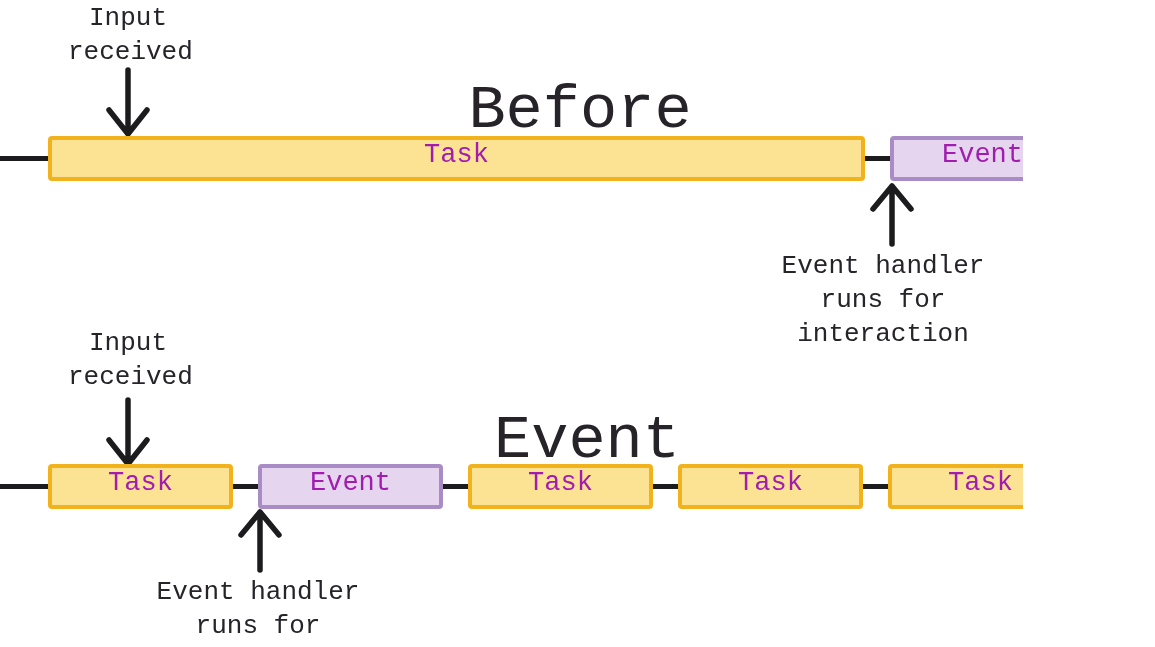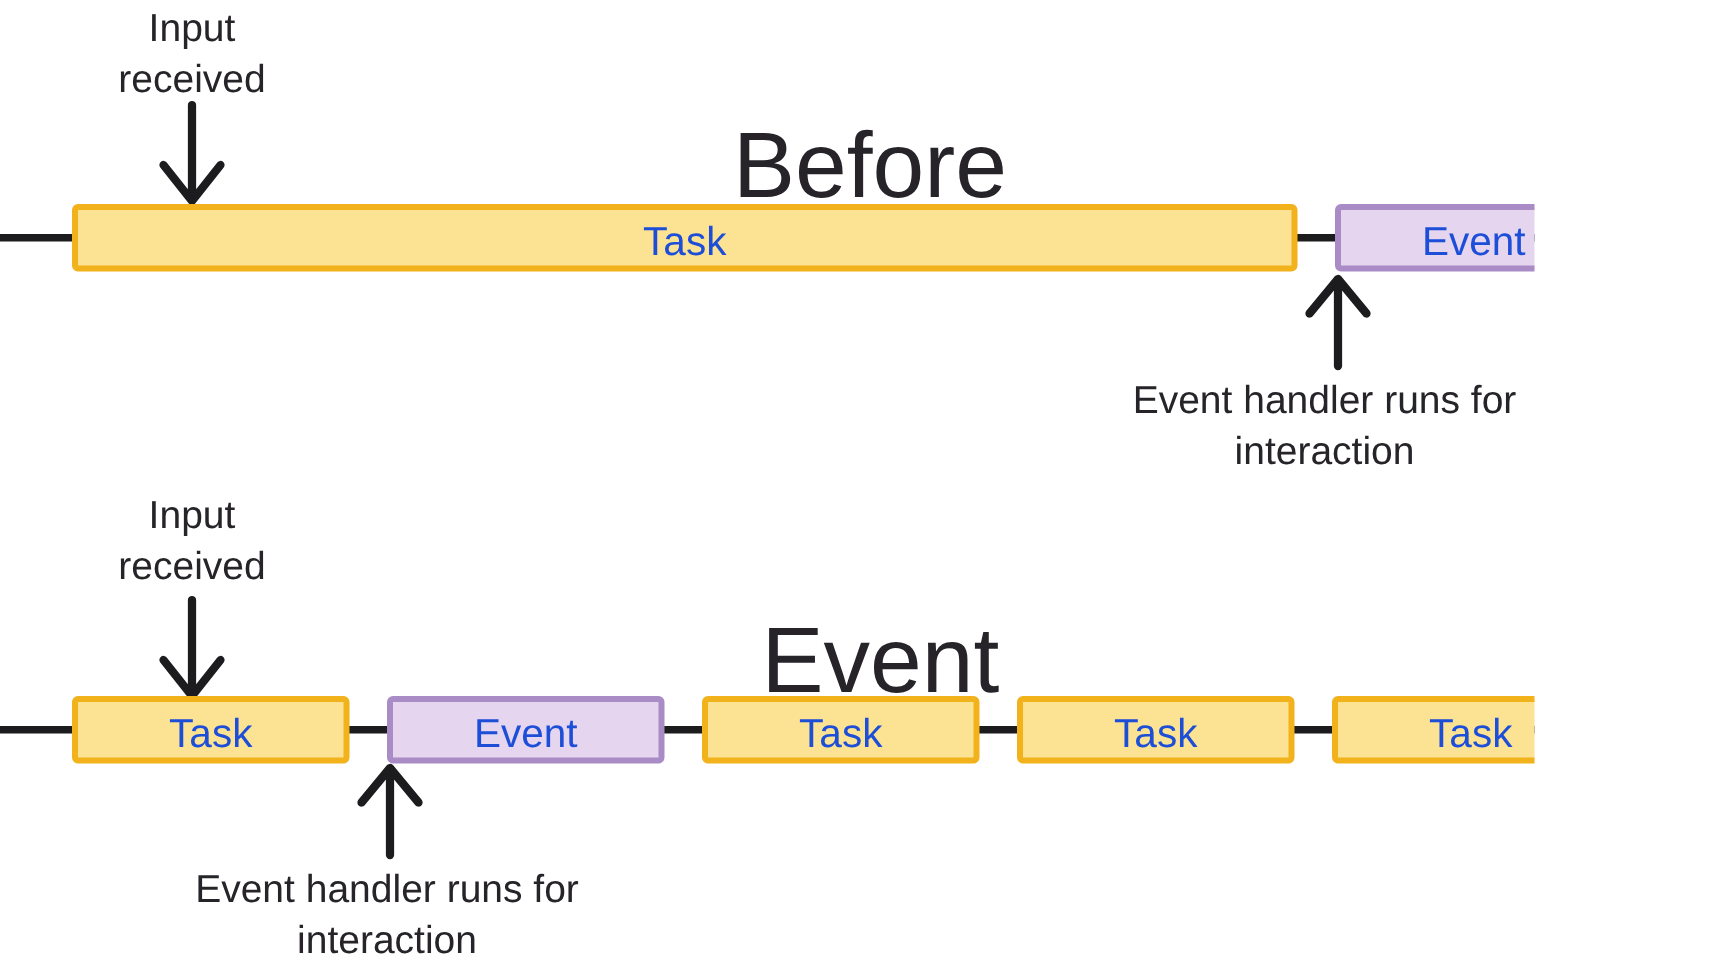--- a/index.html
+++ b/index.html
@@ -8,21 +8,21 @@
     --event-fill:#E5D5EE;
     --event-border:#A98CC6;
     --line:#1C1C1E;
     --text:#262329;
   }
   html,body{margin:0;padding:0;background:#ffffff;}
   .stage{
     position:relative;
     width:1023px;height:647px;
     background:#ffffff;
-    font-family:Liberation Sans, sans-serif;
+    font-family:Liberation Mono, monospace;
     color:var(--text);
     overflow:hidden;
   }
   .abs{position:absolute;}
   .section-title{
     width:320px;
     text-align:center;
     font-size:62px;
     line-height:1;
     color:var(--text);
@@ -39,24 +39,24 @@
     height:5px;
     background:var(--line);
   }
   .bar{
     height:45px;
     box-sizing:border-box;
     border:4px solid var(--task-border);
     background:var(--task-fill);
     border-radius:4px;
     display:flex;
-    align-items:flex-end;
+    align-items:flex-start;
     justify-content:center;
     font-size:27px;
-    color:#1d4ed8;
+    color:#a21caf;
   }
   .bar.event{
     border-color:var(--event-border);
     background:var(--event-fill);
   }
   .arrow-stroke{
     fill:none;
     stroke:var(--line);
     stroke-width:5.5;
     stroke-linecap:round;

